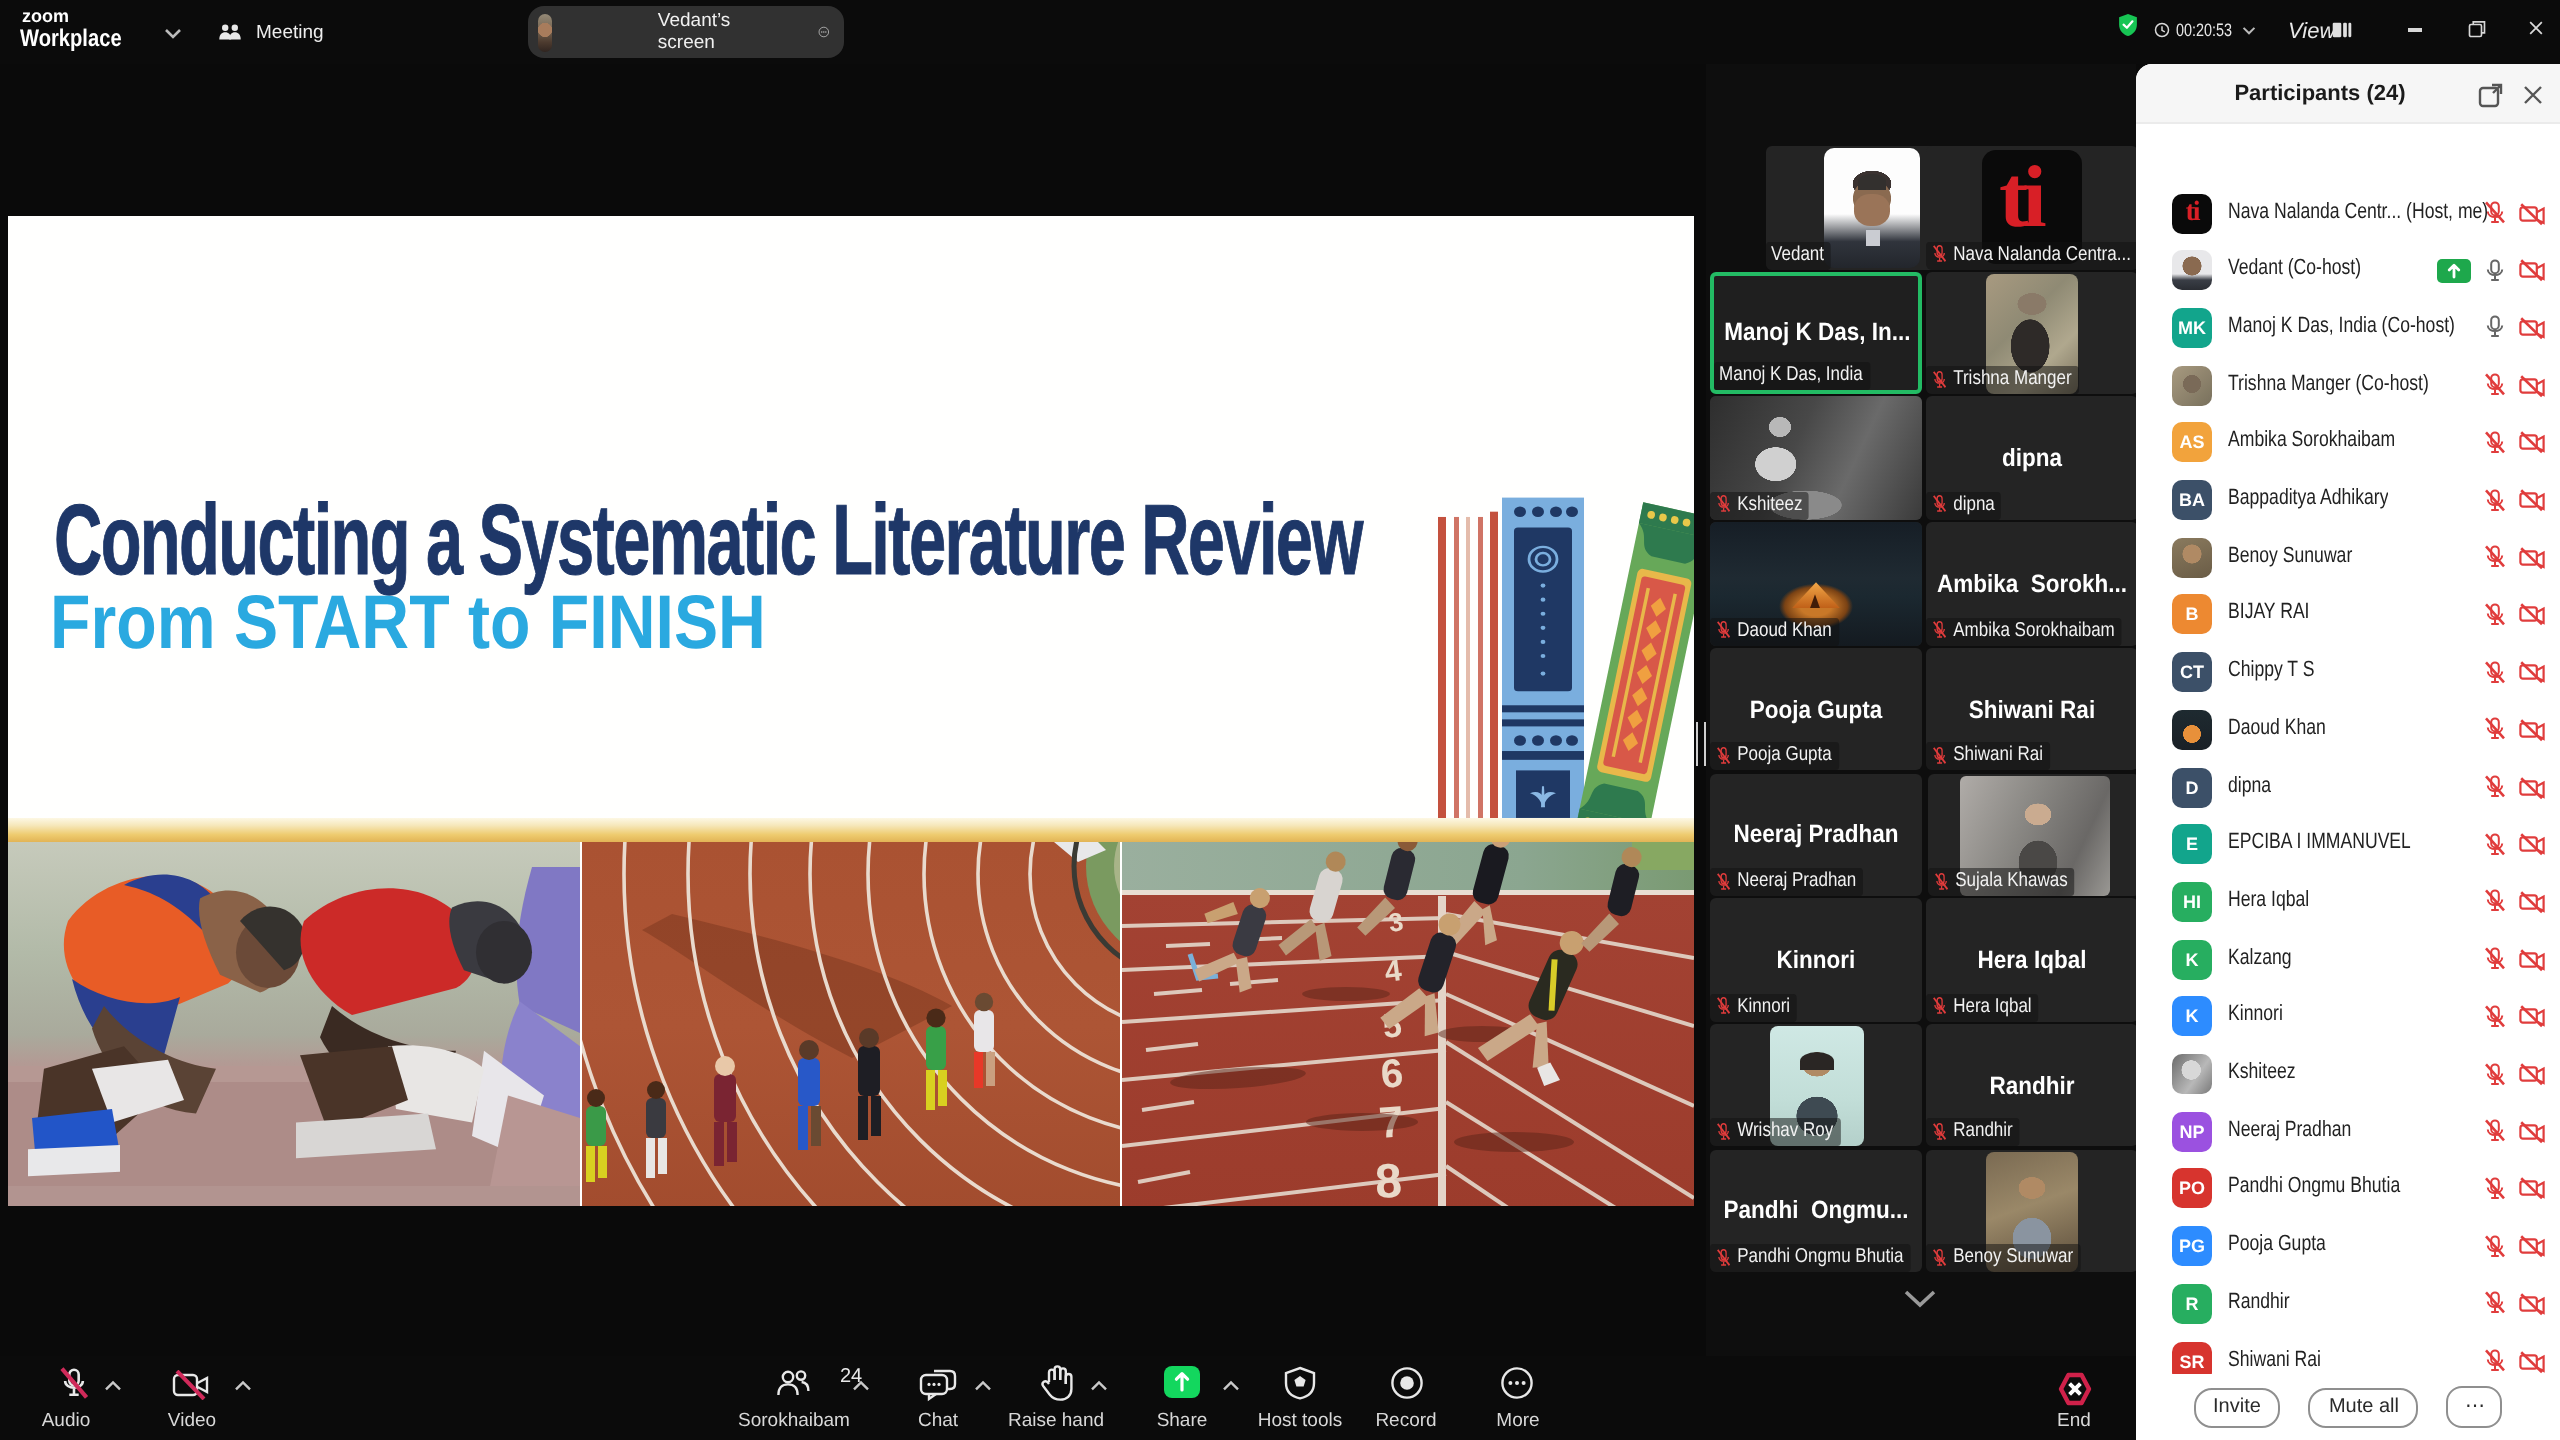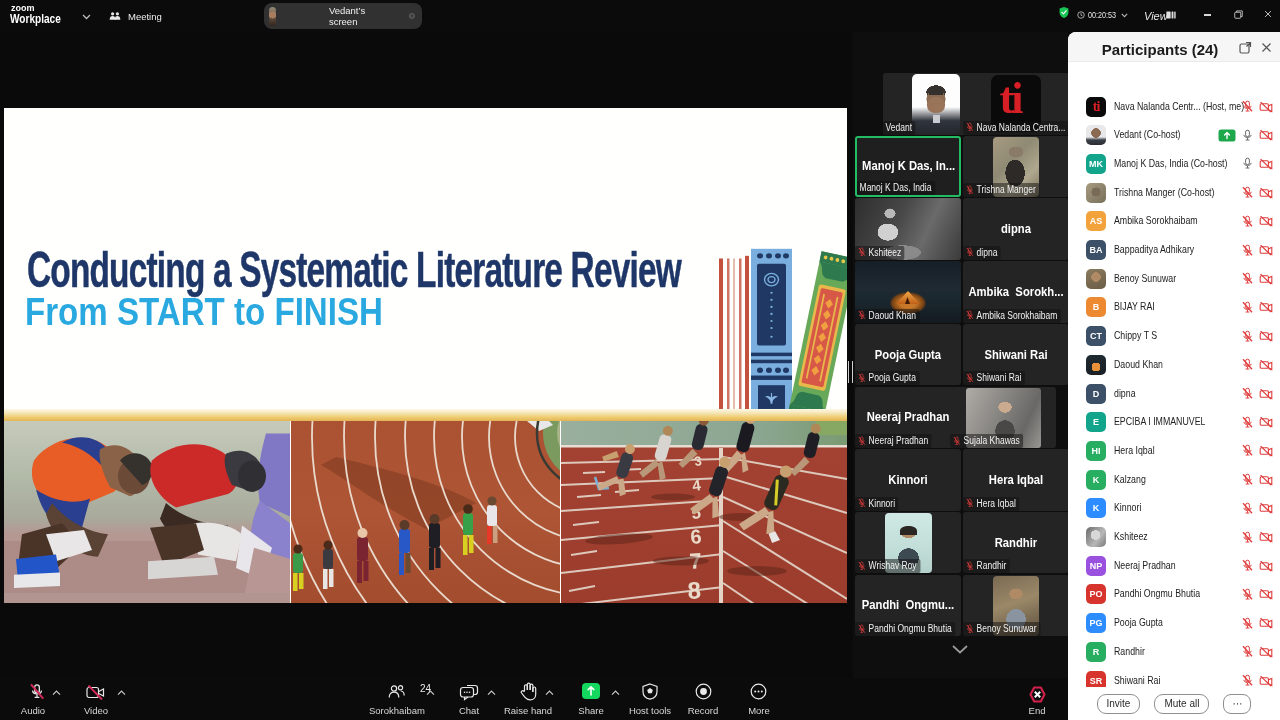--- a/index.html
+++ b/index.html
@@ -29,21 +29,21 @@
 
   #vstrip { position:absolute; left:853px; top:32px; width:215px; height:646px; background:#0e0e0e; }
   .tile { position:absolute; width:106px; height:61.5px; background:#242424; overflow:hidden; border-radius:3px; }
   .tile .cname { position:absolute; left:0; right:0; top:50%; transform:translateY(-50%) scaleX(0.9); text-align:center; color:#fff; font-weight:bold; font-size:12.5px; white-space:nowrap; }
   .vlabel { position:absolute; left:0; bottom:0; display:flex; align-items:center; background:rgba(16,16,16,0.5); border-radius:2px; padding:1px 4px 2px 3px; transform:scaleX(0.85); transform-origin:left bottom; white-space:nowrap; }
   .vlabel span { color:#f2f2f2; font-size:10px; white-space:nowrap; }
   .vlabel svg { margin-right:3px; flex:none; }
 
   #panel { position:absolute; left:1068px; top:32px; width:212px; height:688px; background:#fff; border-top-left-radius:8px; }
   #phead { position:absolute; left:0; top:0; width:212px; height:30px; background:#f6f6f6; border-bottom:1px solid #ebebeb; border-top-left-radius:8px; }
-  #phead .t { position:absolute; left:0; width:184px; text-align:center; top:9px; font-size:15px; font-weight:bold; color:#1b1b1b; }
+  #phead .t { position:absolute; left:0; width:184px; text-align:center; top:9px; font-size:11px; font-weight:bold; color:#1b1b1b; }
   #psearch { position:absolute; left:14px; top:37px; width:190px; height:22px; border:1px solid #c9c9c9; border-radius:10px; display:flex; align-items:center; color:#8a8a8a; font-size:10px; background:#fff; }
   #plist { position:absolute; left:0; top:58px; width:212px; height:597px; overflow:hidden; }
   .prow { position:absolute; left:0; width:212px; height:29px; }
   .pav { position:absolute; left:18px; top:4px; width:20px; height:20px; border-radius:5px; color:#fff; font-size:9px; font-weight:bold; display:flex; align-items:center; justify-content:center; overflow:hidden; }
   .pname { position:absolute; left:46px; top:7px; font-size:11px; color:#222; white-space:nowrap; max-width:170px; overflow:hidden; transform:scaleX(0.8); transform-origin:left center; }
   .picons { position:absolute; right:7px; top:7px; display:flex; gap:5px; align-items:center; }
   #pfoot { position:absolute; left:0; bottom:0; width:212px; height:33px; background:#fff; display:flex; align-items:center; justify-content:center; gap:14px; }
   .fbtn { border:1px solid #8f8f8f; border-radius:9px; font-size:10px; color:#2b2b2b; padding:3px 9px 4px; background:#fff; }
 
   #toolbar { position:absolute; left:0; top:678px; width:1068px; height:42px; background:#0b0b0b; }
@@ -573,21 +573,21 @@
             <g stroke="#e03c3c" stroke-width="1.0" fill="none">
               <rect x="4.6" y="1.2" width="3.8" height="6.4" rx="1.9"></rect>
               <path d="M2.9 5.8 C2.9 9.4 10.1 9.4 10.1 5.8"></path>
               <path d="M6.5 9 V10.8 M4.6 11 H8.4"></path>
             </g>
             <path d="M2 1.2 L11 11.2" stroke="#e03c3c" stroke-width="1.3"></path>
           </svg>
           <span>Neeraj Pradhan</span>
         </div>
       </div>
-    <div class="tile" style="left:97px;top:354.5px;">
+    <div class="tile" style="left:111px;top:354.5px;">
         <div class="abs" style="left:16px;top:1px;width:75px;height:60px;border-radius:3px;background:
           radial-gradient(ellipse 11px 9px at 52% 32%, #caab90 0 60%, transparent 61%),
           radial-gradient(ellipse 16px 18px at 52% 72%, #4a4846 0 60%, transparent 61%),
           linear-gradient(115deg, #b0aca8 0%, #8a8884 40%, #6a6866 75%, #9a9894 100%);"></div>
         <div class="vlabel">
           <svg width="10" height="10" viewBox="0 0 13 13">
             <g stroke="#e03c3c" stroke-width="1.0" fill="none">
               <rect x="4.6" y="1.2" width="3.8" height="6.4" rx="1.9"></rect>
               <path d="M2.9 5.8 C2.9 9.4 10.1 9.4 10.1 5.8"></path>
               <path d="M6.5 9 V10.8 M4.6 11 H8.4"></path>

